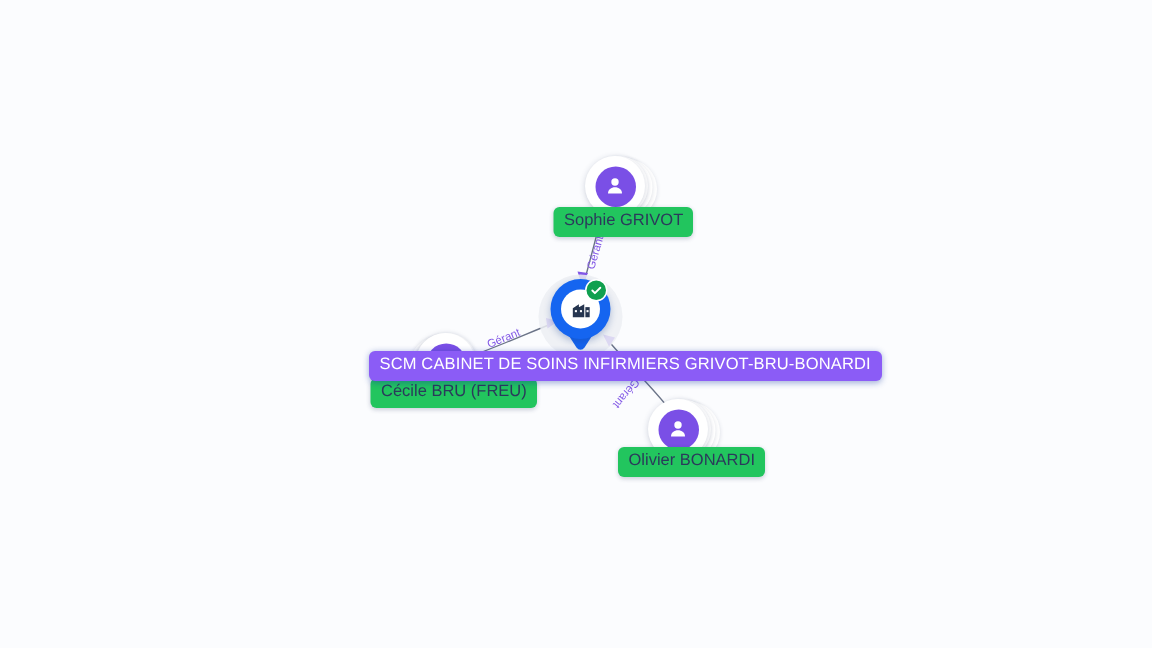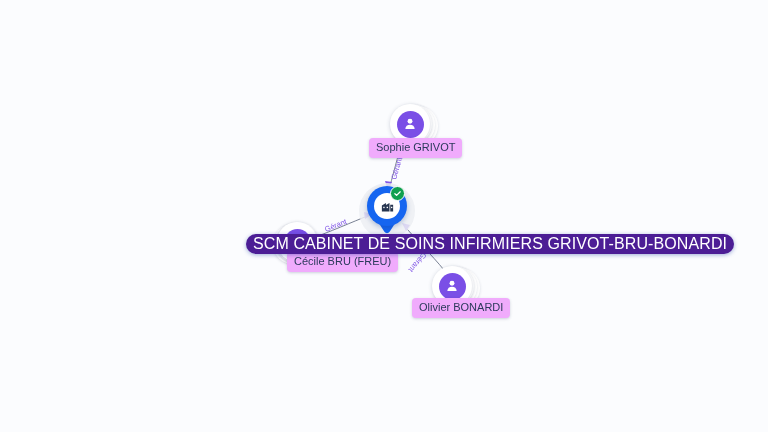--- a/index.html
+++ b/index.html
@@ -135,41 +135,40 @@
     display: flex;
     align-items: center;
     justify-content: center;
     box-sizing: border-box;
   }
   #verified-badge svg { display: block; }
 
   
   .node-label {
     position: absolute;
-    background: #f0abfc;
+    background: #22c55e;
     color: #2b3a5b;
     font-size: 11px;
     line-height: 13px;
     padding: 3px 7px 4px 7px;
     border-radius: 4px;
     white-space: nowrap;
     box-shadow: 0 1px 3px rgba(40,55,95,0.22);
   }
   .node-label.selected {
-    background: #4c1d95;
+    background: #8b5cf6;
     color: #ffffff;
-    font-size: 16px;
+    font-size: 11px;
     letter-spacing: .1px;
     box-shadow: 0 1px 4px rgba(20,55,160,0.40);
     z-index: 40;
-    border-radius: 10px;
   }
   #label-company  { left: 246px; top: 234px; }
   #label-sophie   { left: 369px; top: 138px; }
-  #label-cecile   { left: 247px; top: 252px; z-index: 30; margin-left: 40px; }
+  #label-cecile   { left: 247px; top: 252px; z-index: 30; }
   #label-olivier  { left: 412px; top: 298px; text-align: right; }
 
   #node-sophie  { left: 390px; top: 104px; }
   #node-cecile  { left: 277px; top: 222px; }
   #node-olivier { left: 432px; top: 266px; }
 
   .edge-path {
     fill: none;
     stroke: #6b7488;
     stroke-width: 0.9;

